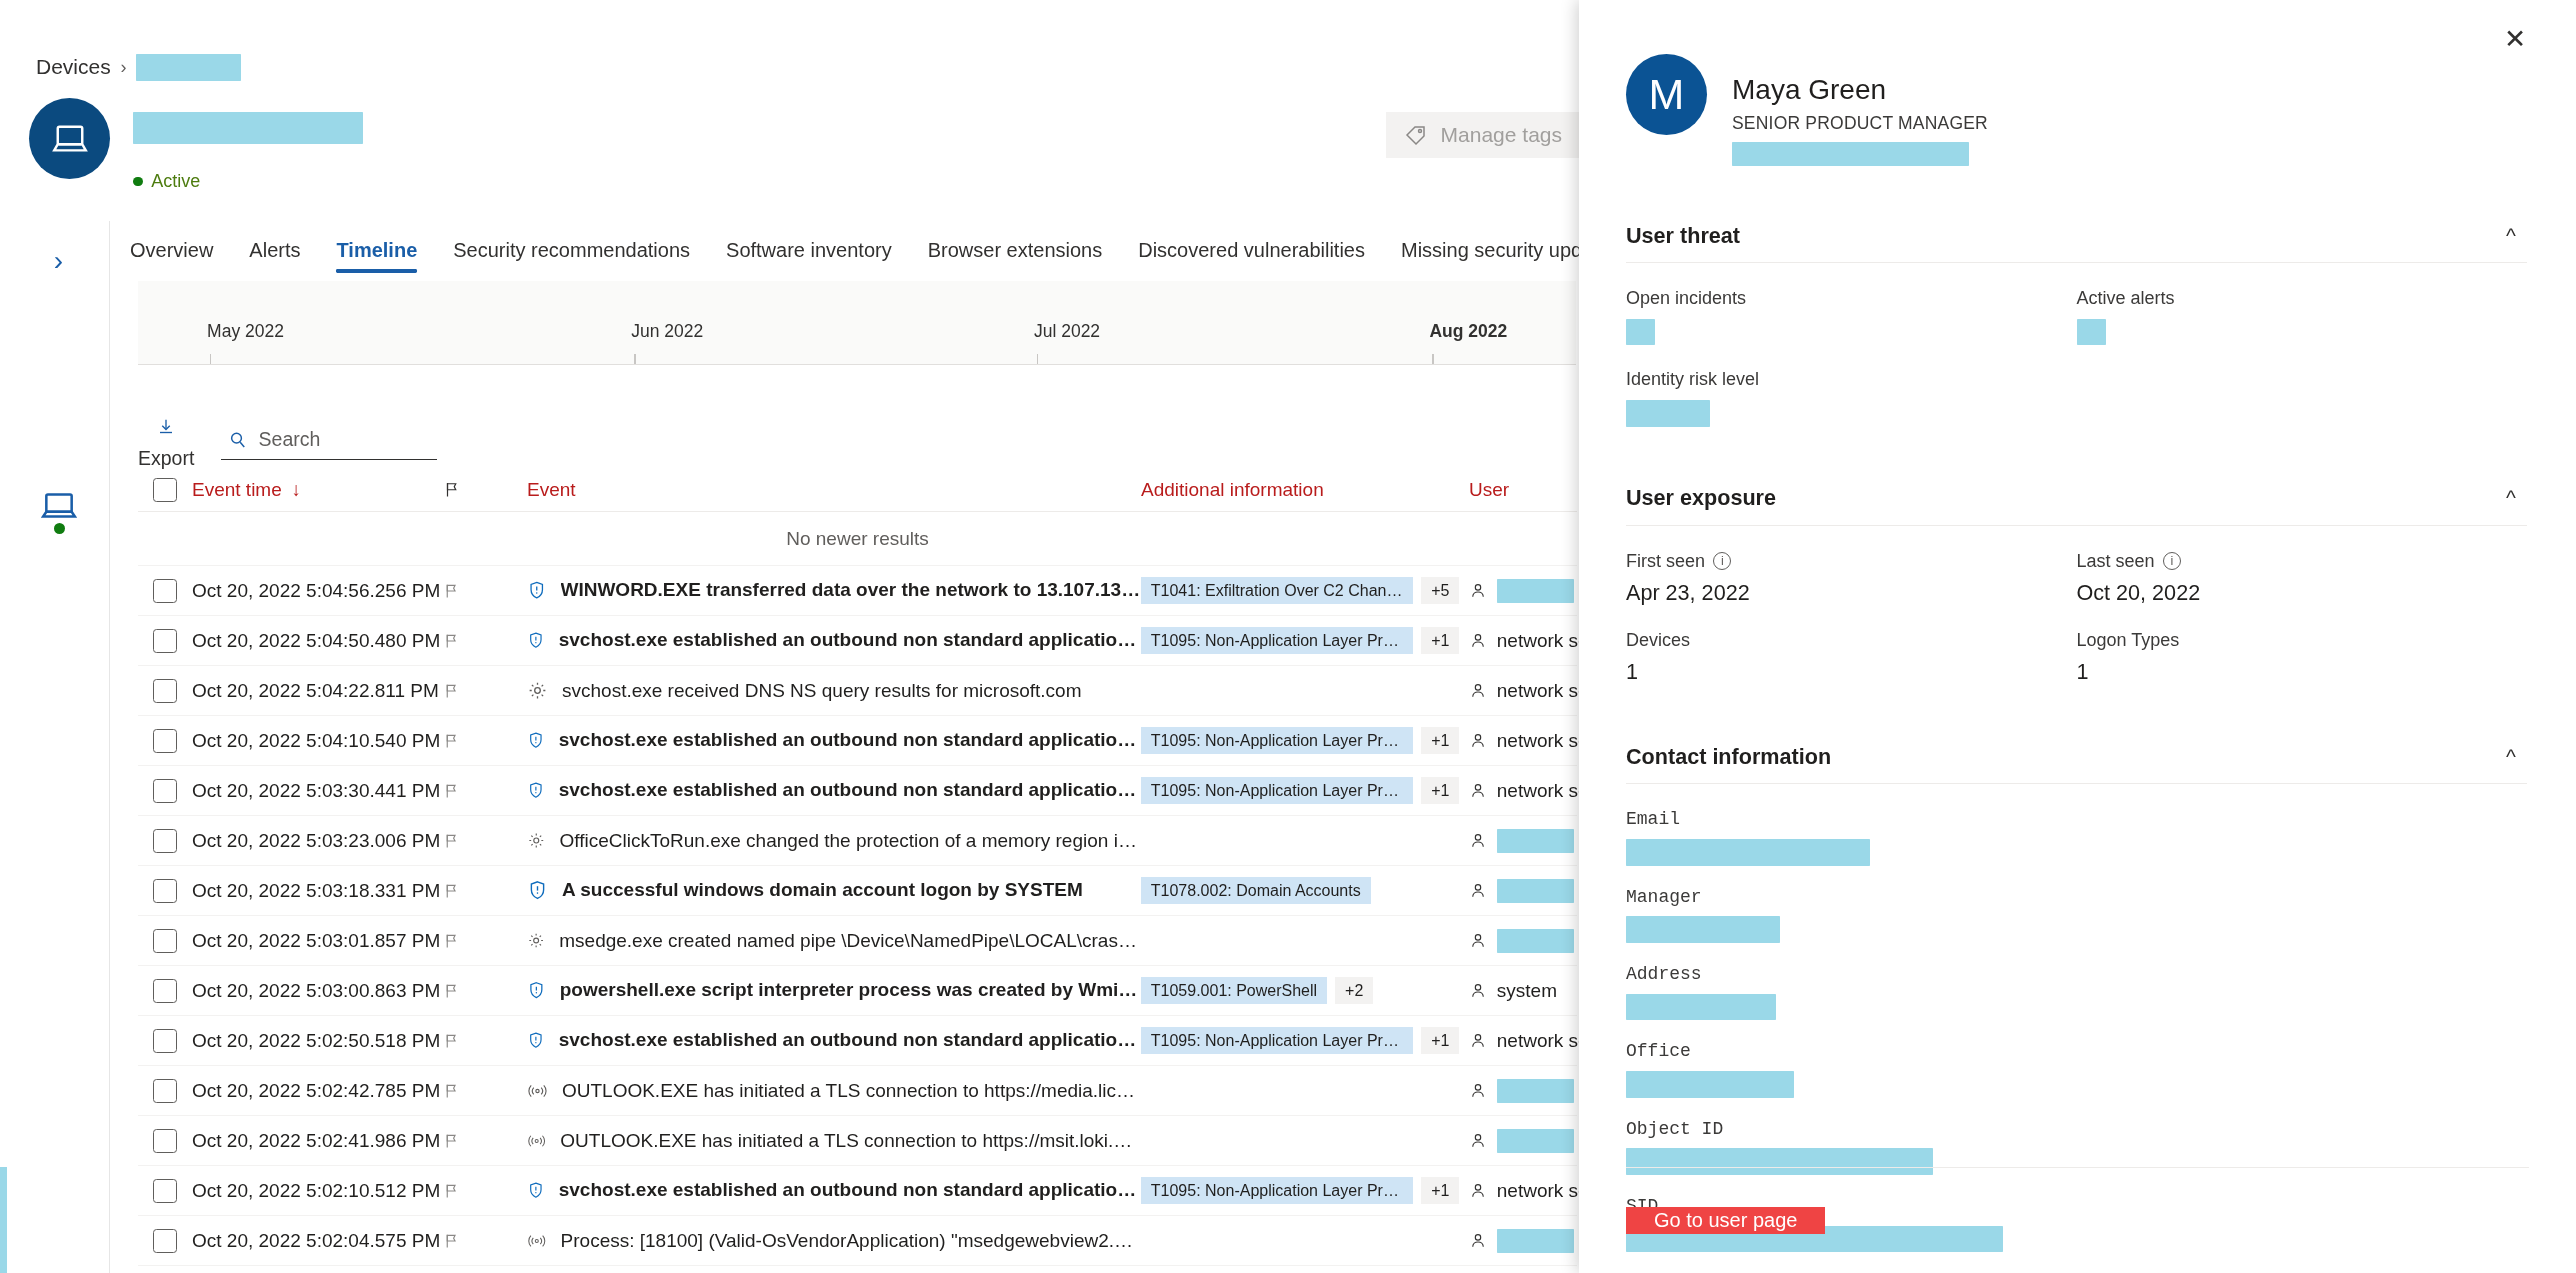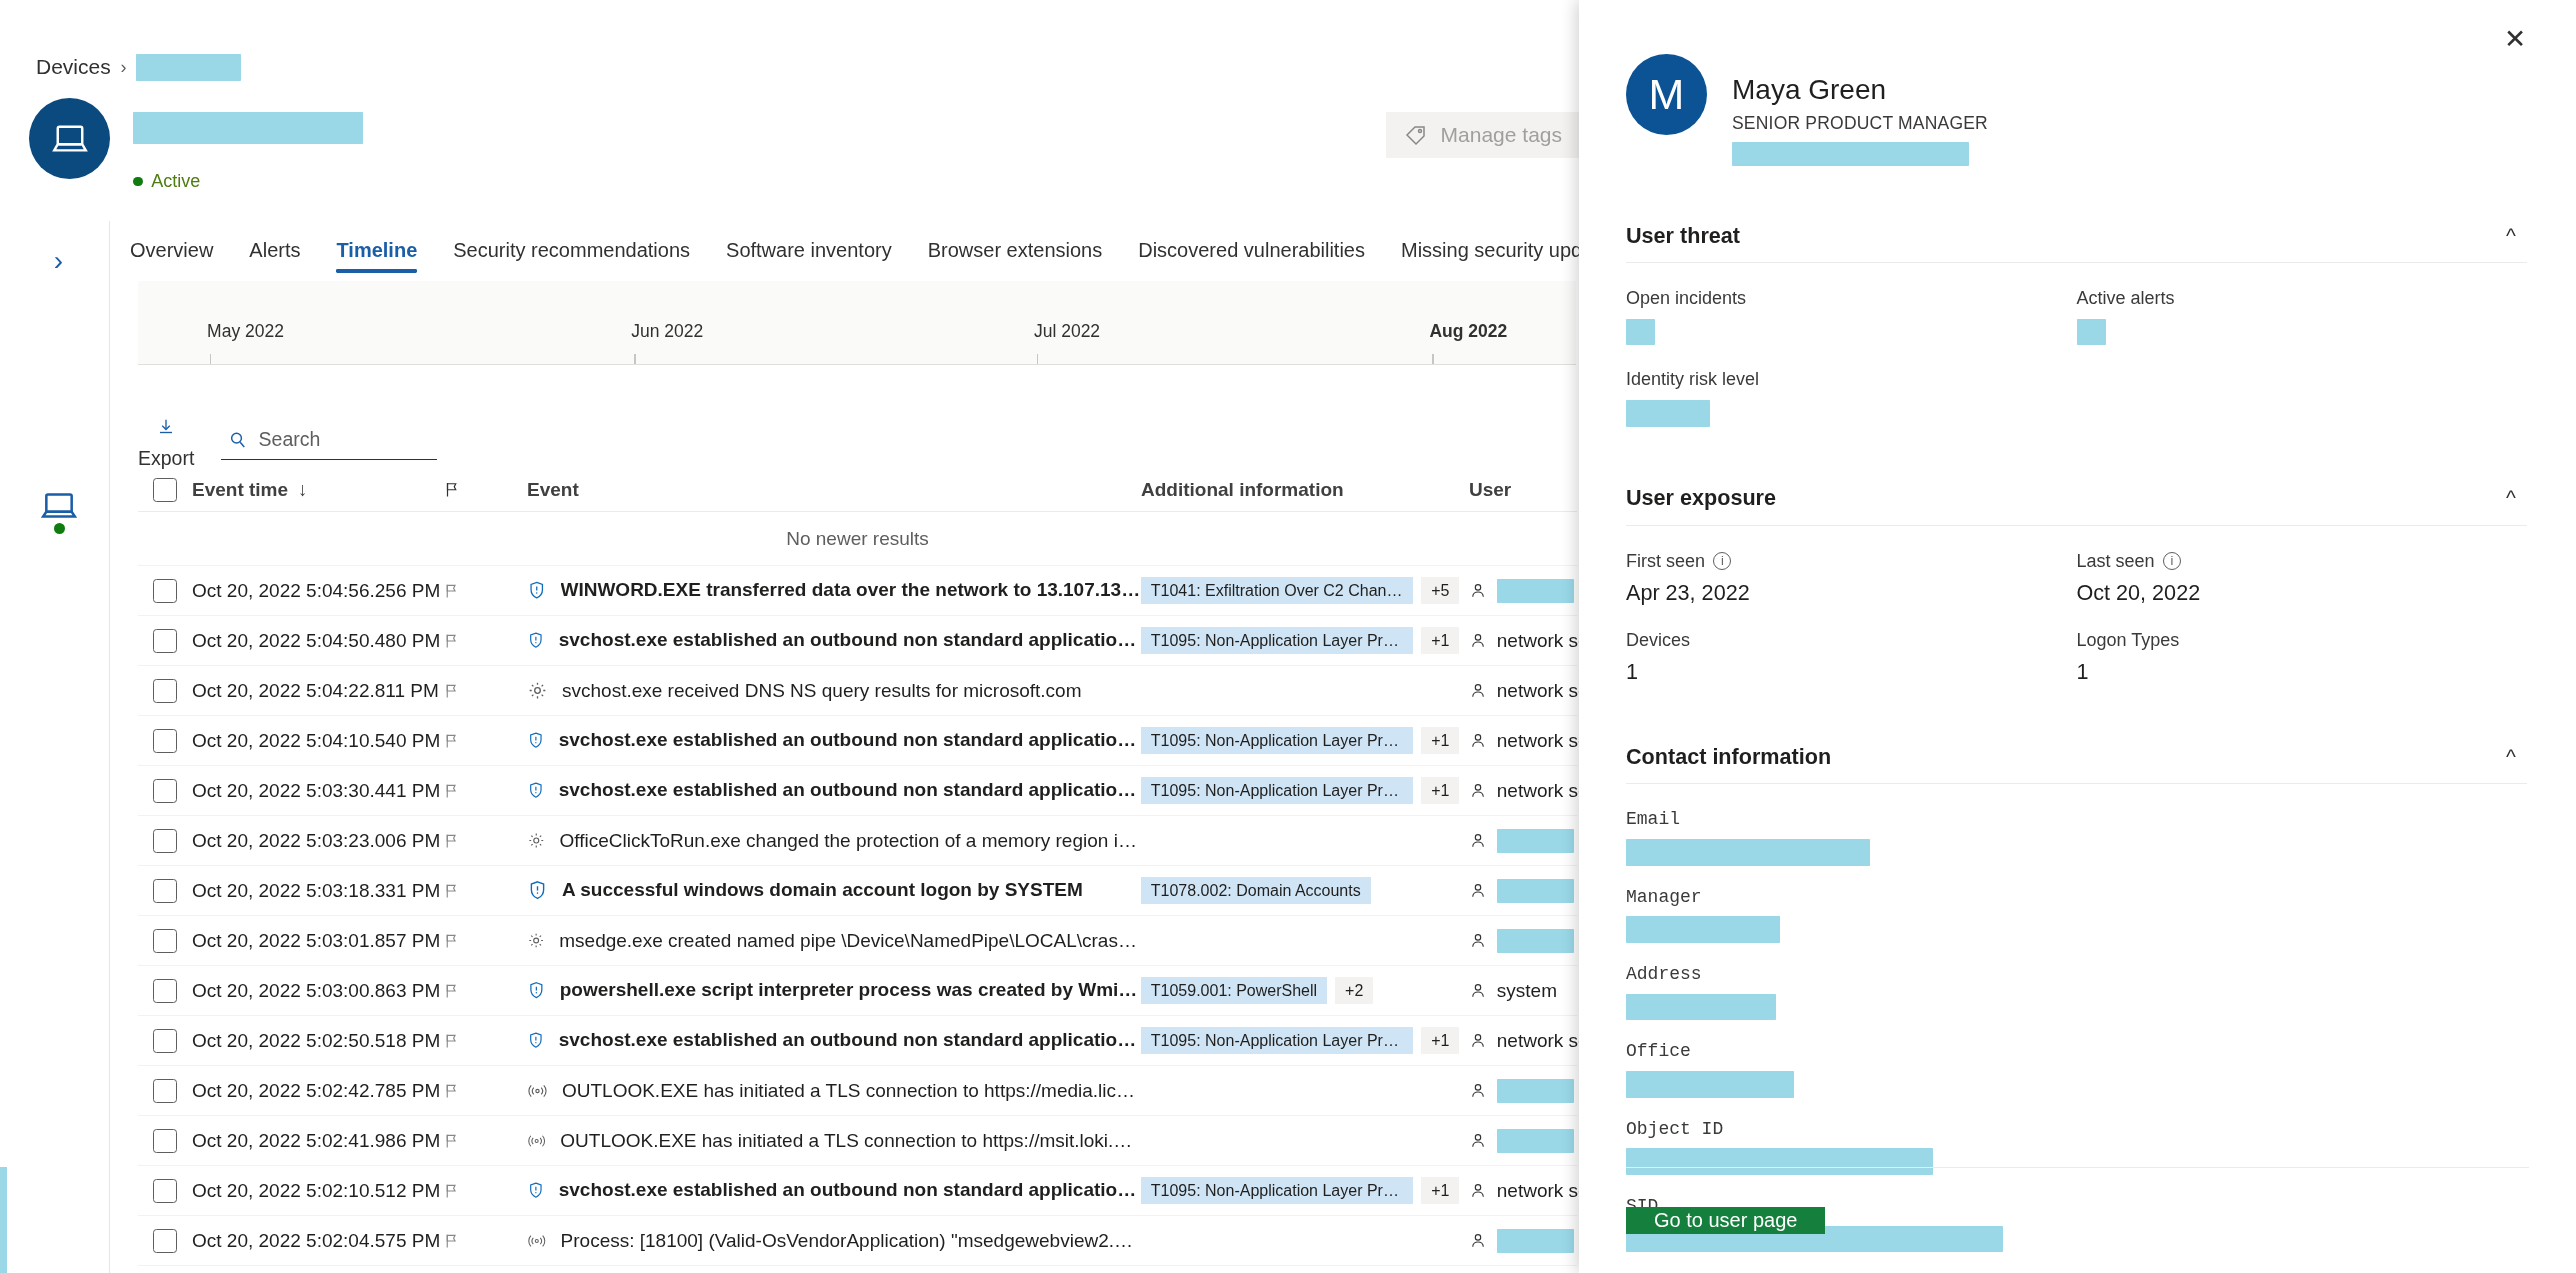--- a/index.html
+++ b/index.html
@@ -110,21 +110,21 @@
     border-bottom: 1.4px solid #323130; padding: 2.8px 7px 8.4px 7px; width: 216px;
   }
   .search-box .ph { font-size: 19.5px; color: #605e5c; }
 
   
   .table {
     position: absolute; left: 138px; top: 469px; width: 1439px;
   }
   .thead {
     display: flex; height: 43px;
-    font-size: 19px; color: #404040; font-weight: 700;
+    font-size: 19px; color: #b91c1c; font-weight: 400;
     border-bottom: 1.4px solid #edebe9;
   }
   .row {
     display: flex; align-items: center; height: 50px;
     font-size: 19px; color: #201f1e;
     border-bottom: 1.4px solid #f3f2f1;
   }
   .c-check { width: 54px; display: flex; align-items: center; justify-content: center; flex: none; }
   .c-time  { width: 251px; flex: none; }
   .c-flag  { width: 84px; flex: none; display: flex; align-items: center; }
@@ -193,21 +193,21 @@
   .info-i {
     display: inline-flex; align-items: center; justify-content: center;
     width: 18px; height: 18px; border: 1.4px solid #605e5c; border-radius: 50%;
     font-size: 12.6px; color: #605e5c; font-style: normal; line-height: 1;
   }
   .fly-footer {
     position: absolute; left: 47px; right: 47px; bottom: 0; height: 106px;
     border-top: 1.4px solid #edebe9; display: flex; align-items: center;
   }
   .primary-btn {
-    background: #15803d; color: #ffffff; font-size: 20px;
+    background: #ef4444; color: #ffffff; font-size: 20px;
     padding: 2px 28px; border: none; cursor: pointer;
   }
   .contact-grid { padding: 25px 0 7px 0; }
   .contact-grid .field { width: 100%; margin-bottom: 21px; font-family: Liberation Mono, monospace; }
 </style>
 </head>
 <body>
 
 <div id="root">
 

